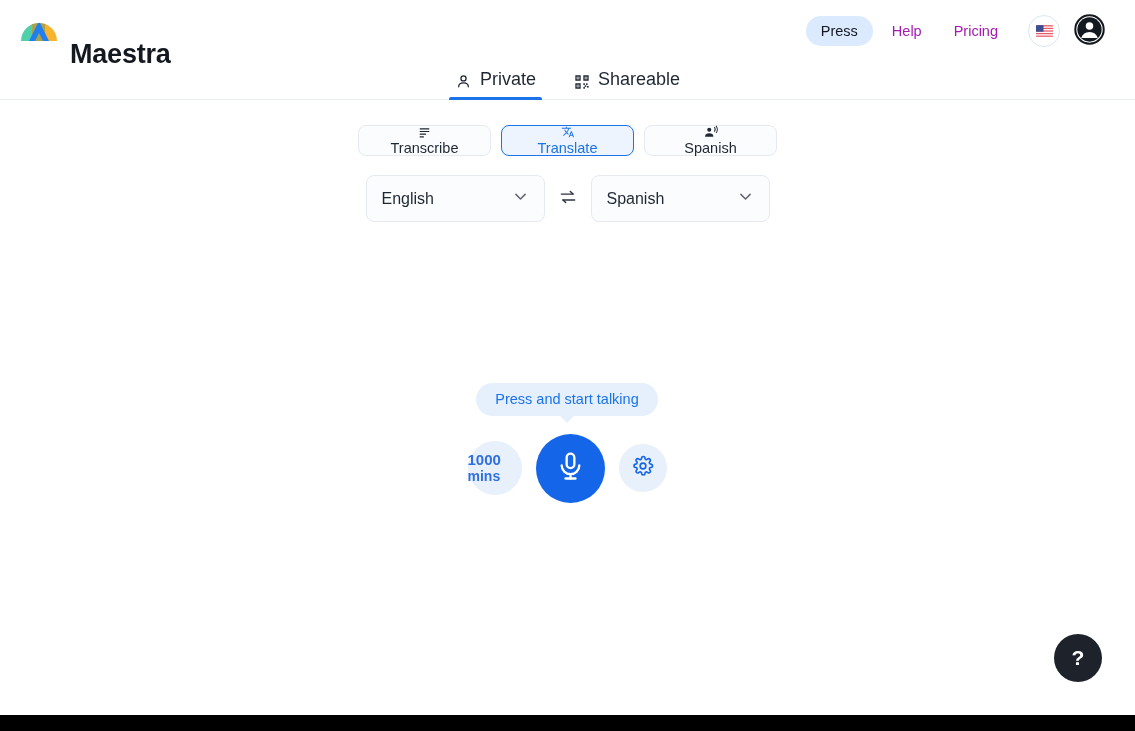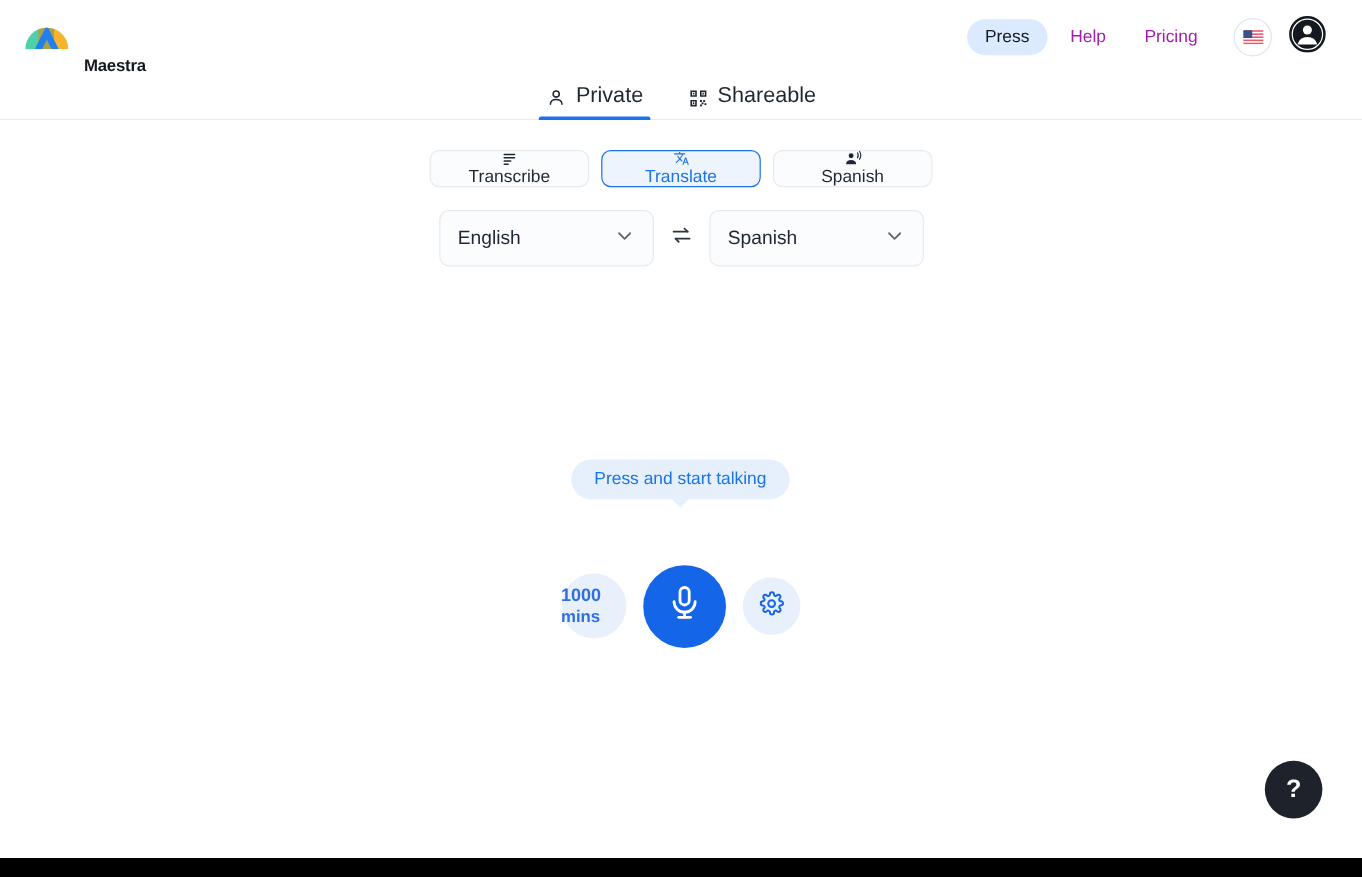--- a/index.html
+++ b/index.html
@@ -26,21 +26,21 @@
     box-sizing: border-box;
   }
   .brand {
     display: flex;
     align-items: center;
     gap: 11px;
     padding-left: 1px;
   }
   .brand-logo { width: 40px; height: 40px; display:block; }
   .brand-name {
-    font-size: 14px;
+    font-size: 27px;
     font-weight: bold;
     letter-spacing: -0.2px;
     color: #14181f;
     margin-top: 46px;
   }
 
   .header-right {
     display: flex;
     align-items: center;
     gap: 6px;
@@ -167,21 +167,20 @@
   }
 
   
   .recorder {
     position: absolute;
     left: 0; right: 0;
     top: 383px;
     display: flex;
     flex-direction: column;
     align-items: center;
-    gap: 37px;
   }
   .tooltip {
     position: relative;
     background: #e6f0fd;
     color: #1a73e8;
     font-size: 14.5px;
     padding: 9px 19px;
     border-radius: 18px;
     line-height: 1;
     margin-left: -1px;

